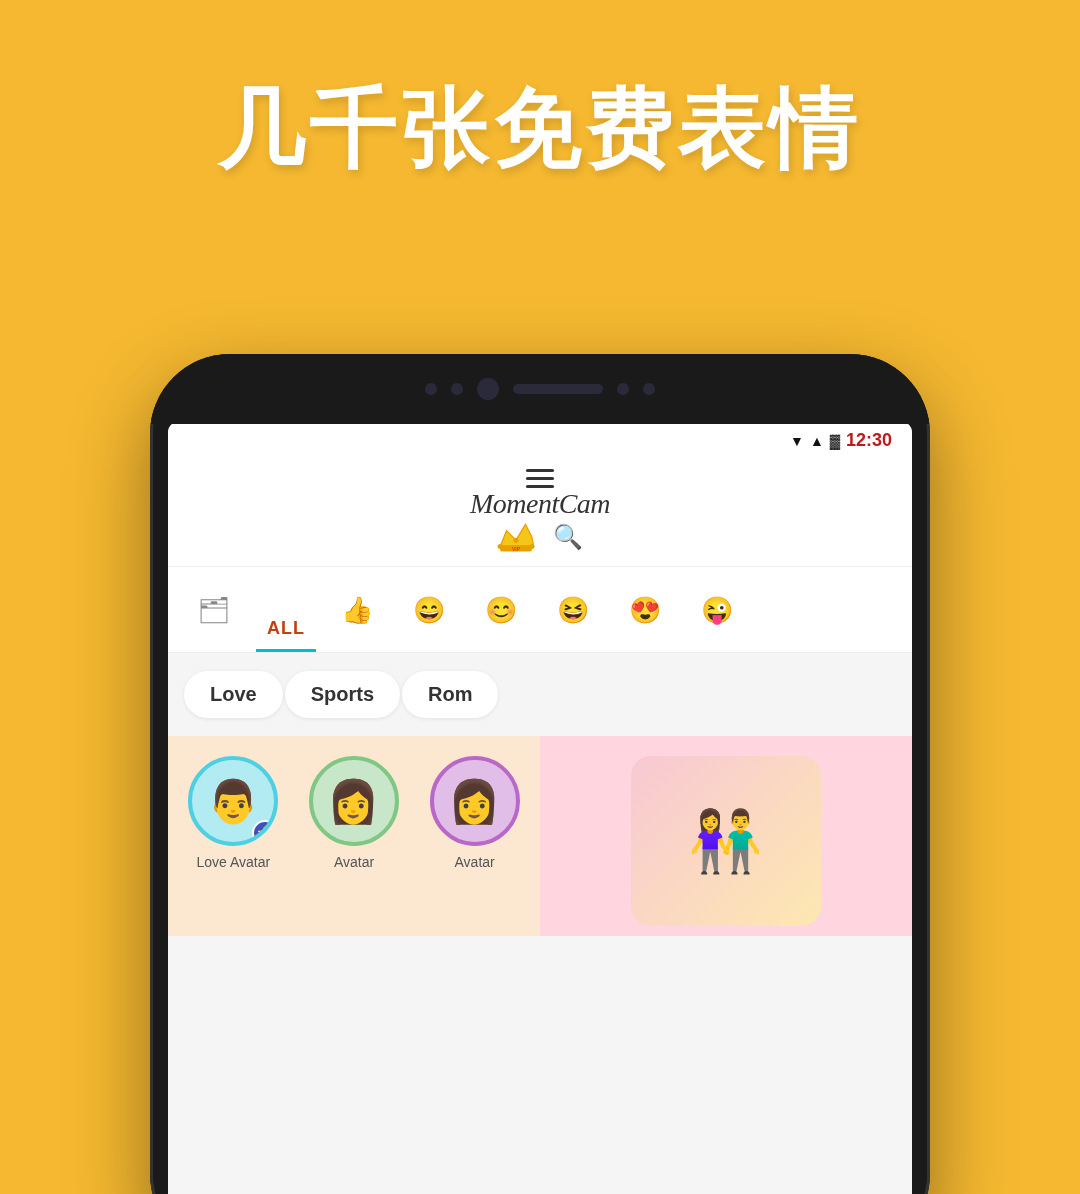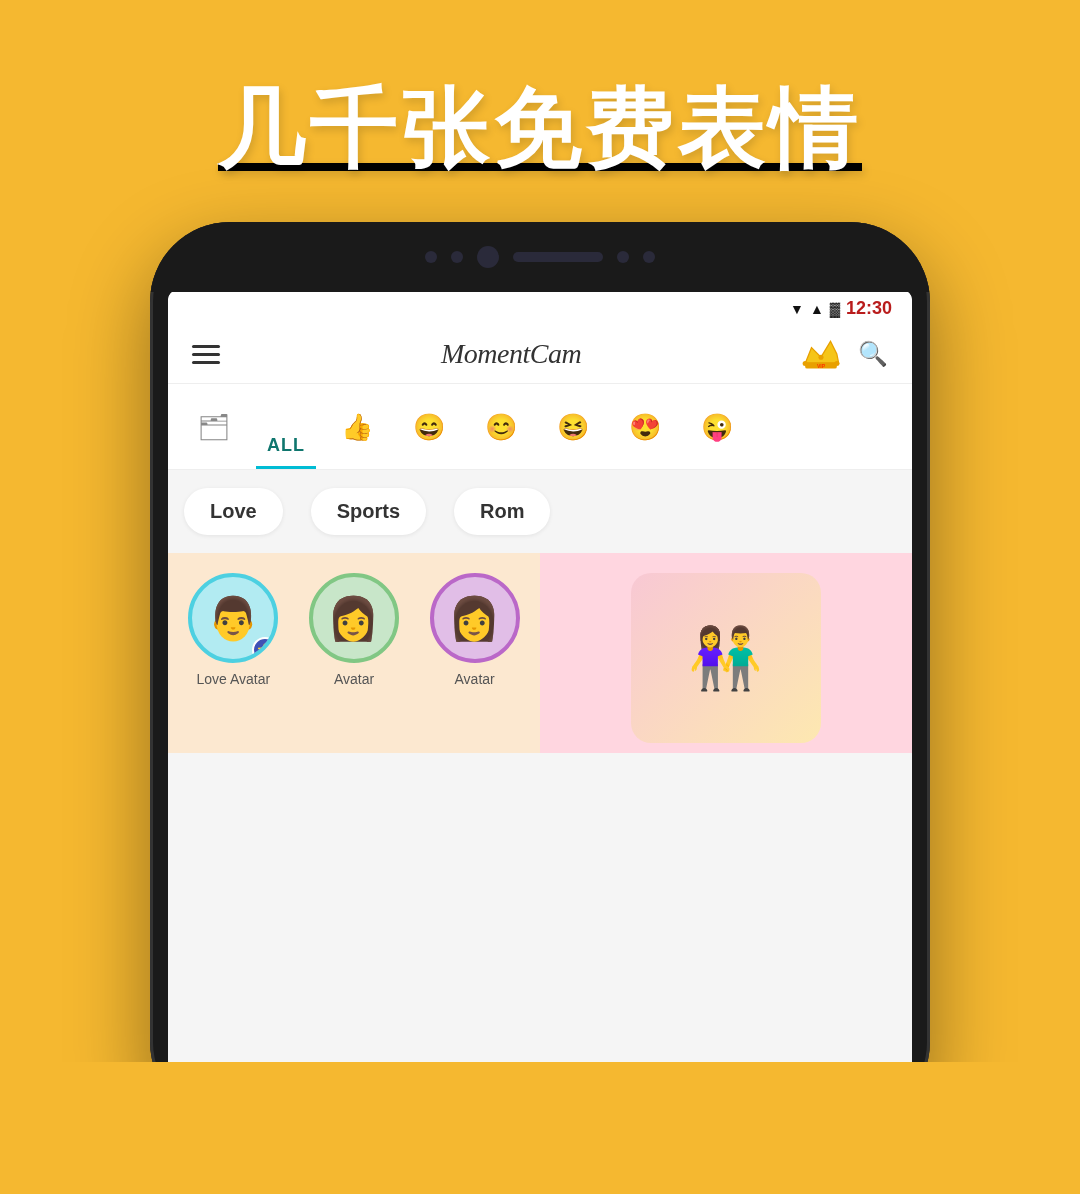--- a/index.html
+++ b/index.html
@@ -118,20 +118,21 @@
     }
 
     
     .app-header {
       background: white;
       display: flex;
       align-items: center;
       justify-content: space-between;
       padding: 12px 24px 12px;
       border-bottom: 1px solid #eee;
+      flex-direction: column;
     }
     .hamburger {
       display: flex;
       flex-direction: column;
       gap: 5px;
       cursor: pointer;
     }
     .hamburger span {
       display: block;
       width: 28px;
@@ -191,31 +192,31 @@
       border-bottom: 3px solid #00BCD4;
     }
     .tab-icon {
       font-size: 26px;
       color: #888;
       line-height: 1;
     }
     .tab-label {
       font-size: 18px;
       font-weight: 800;
-      color: #0f766e;
+      color: #c2410c;
       letter-spacing: 1px;
       margin-top: 41px;
     }
 
     
     .category-row {
       display: flex;
       align-items: flex-start;
       padding: 18px 16px;
-      gap: 28px;
+      gap: 2px;
       background: #f5f5f5;
       overflow: hidden;
     }
     .category-pill {
       background: white;
       border-radius: 50px;
       padding: 12px 26px;
       font-size: 20px;
       font-weight: 600;
       color: #333;
@@ -300,21 +301,21 @@
       align-items: center;
       justify-content: center;
       font-size: 50px;
       overflow: hidden;
       position: relative;
     }
   </style>
 </head>
 <body>
 
-<div style="width:1080px; height:1062px; background:#F5B830; position:relative; overflow:hidden;text-decoration:underline;">
+<div style="width:1080px; height:1194px; background:#F5B830; position:relative; overflow:hidden;">
 
   <div class="hero-title">几千张免费表情</div>
 
   <div class="phone-wrapper">
     <div class="phone-shell">
 
       <div class="phone-top-bar">
         <div class="camera-dot"></div>
         <div class="camera-dot"></div>
         <div class="camera-main"></div>

